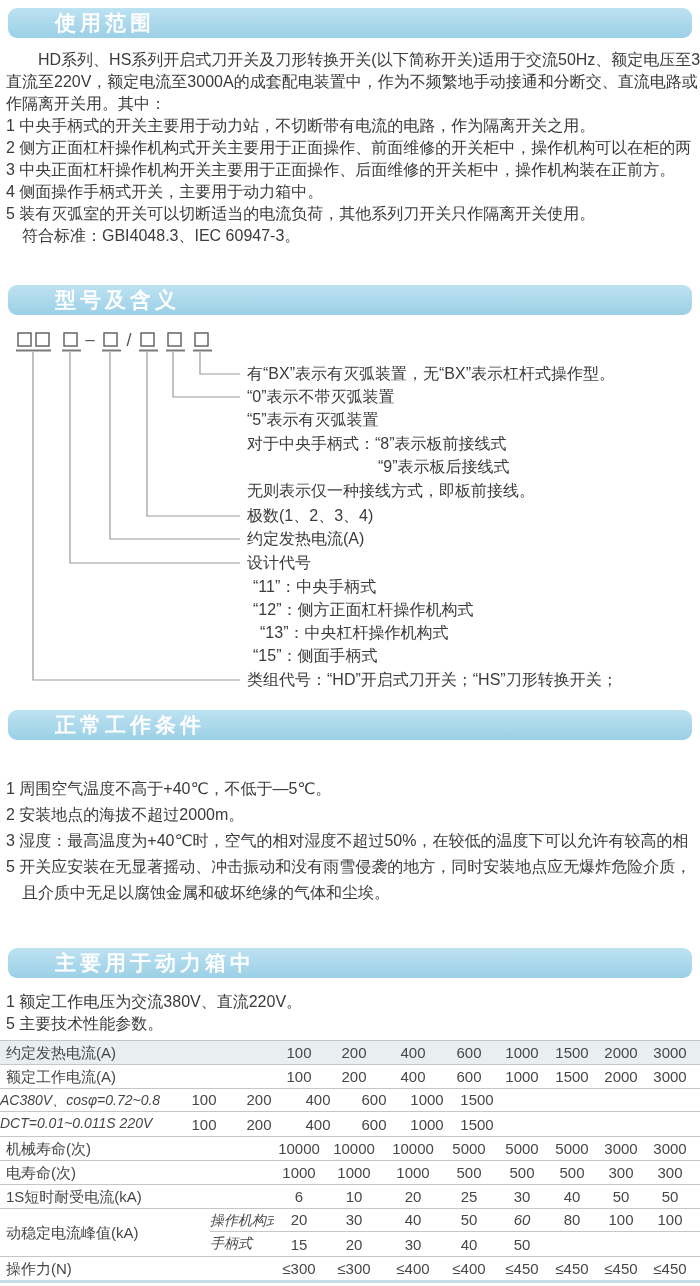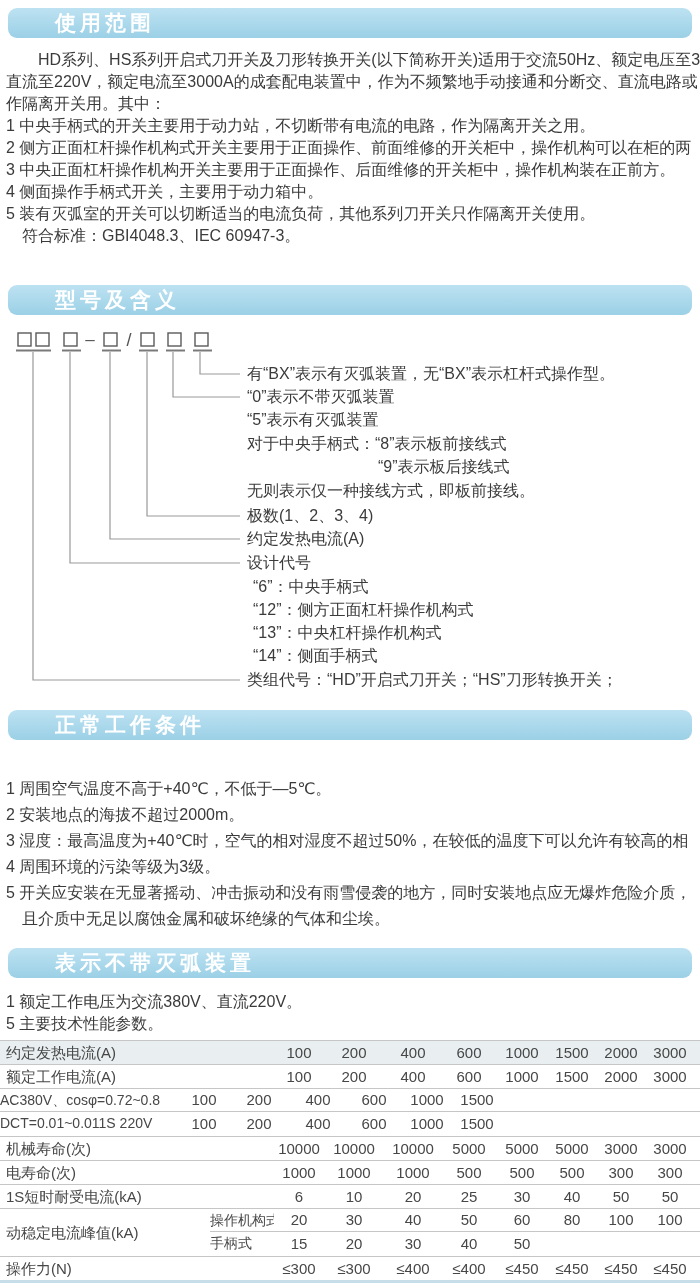--- a/index.html
+++ b/index.html
@@ -32,57 +32,56 @@
   .ptable{position:absolute;top:1040px;left:0;width:700px;font-size:15px;color:#474747;}
   .trow{display:flex;border-top:1px solid #c6c6c6;box-sizing:border-box;align-items:stretch;}
   .trow.plain{height:24px;line-height:23px;}
   .trow.split{height:48px;}
   .trow.tint{background:#e9eff1;}
   .tlabel{width:274px;padding-left:6px;box-sizing:border-box;white-space:nowrap;overflow:hidden;}
   .tmain{padding-left:6px;box-sizing:border-box;white-space:nowrap;line-height:47px;overflow:hidden;}
   .tsubwrap{display:flex;flex-direction:column;flex:1;}
   .tsubrow{display:flex;height:24px;line-height:23px;box-sizing:border-box;}
   .tsubrow.first{border-bottom:1px solid #c6c6c6;height:23px;line-height:22px;}
-  .tsub{box-sizing:border-box;white-space:nowrap;font-size:14px;overflow:hidden;}
-  .tvals{display:flex;flex:1;}
+  .tsub{box-sizing:border-box;white-space:nowrap;font-size:14px;overflow:hidden;font-style:italic;}
+  .tvals{display:flex;flex:1;align-items:flex-end;}
   .tv{text-align:center;white-space:nowrap;overflow:visible;}
   .tbottom{height:3px;background:#c7dde7;}
 </style>
 </head>
 <body>
 
 <div class="sec-bar" id="bar-usage">
   <span>使用范围</span>
 </div>
 <div class="sec-bar" id="bar-model">
   <span>型号及含义</span>
 </div>
 <div class="sec-bar" id="bar-cond">
   <span>正常工作条件</span>
 </div>
 <div class="sec-bar" id="bar-param">
-  <span>表示不带灭弧装置</span>
+  <span>主要用于动力箱中</span>
 </div>
 
 <div class="tblock" id="usage-text">
     <div class="text-line">　　HD系列、HS系列开启式刀开关及刀形转换开关(以下简称开关)适用于交流50Hz、额定电压至380V、</div>
     <div class="text-line">直流至220V，额定电流至3000A的成套配电装置中，作为不频繁地手动接通和分断交、直流电路或</div>
     <div class="text-line">作隔离开关用。其中：</div>
     <div class="text-line">1 中央手柄式的开关主要用于动力站，不切断带有电流的电路，作为隔离开关之用。</div>
     <div class="text-line">2 侧方正面杠杆操作机构式开关主要用于正面操作、前面维修的开关柜中，操作机构可以在柜的两</div>
     <div class="text-line">3 中央正面杠杆操作机构开关主要用于正面操作、后面维修的开关柜中，操作机构装在正前方。</div>
     <div class="text-line">4 侧面操作手柄式开关，主要用于动力箱中。</div>
     <div class="text-line">5 装有灭弧室的开关可以切断适当的电流负荷，其他系列刀开关只作隔离开关使用。</div>
     <div class="text-line">　符合标准：GBI4048.3、IEC 60947-3。</div>
   </div>
 <div class="tblock" id="cond-text">
     <div class="text-line">1 周围空气温度不高于+40℃，不低于—5℃。</div>
     <div class="text-line">2 安装地点的海拔不超过2000m。</div>
     <div class="text-line">3 湿度：最高温度为+40℃时，空气的相对湿度不超过50%，在较低的温度下可以允许有较高的相</div>
-    <div class="text-line">4 周围环境的污染等级为3级。</div>
     <div class="text-line">5 开关应安装在无显著摇动、冲击振动和没有雨雪侵袭的地方，同时安装地点应无爆炸危险介质，</div>
     <div class="text-line">　且介质中无足以腐蚀金属和破坏绝缘的气体和尘埃。</div>
   </div>
 <div class="tblock" id="param-text">
     <div class="text-line">1 额定工作电压为交流380V、直流220V。</div>
     <div class="text-line">5 主要技术性能参数。</div>
   </div>
 
 <svg id="model-diagram-svg" viewBox="0 0 700 700" xmlns="http://www.w3.org/2000/svg">
   <g stroke="#5a5a5a" stroke-width="1.4" fill="#ffffff">
@@ -116,24 +115,24 @@
 <div id="model-labels">
     <div class="dlabel" style="left: 247px; top: 363px;">有“BX”表示有灭弧装置，无“BX”表示杠杆式操作型。</div>
     <div class="dlabel" style="left: 247px; top: 386px;">“0”表示不带灭弧装置</div>
     <div class="dlabel" style="left: 247px; top: 409px;">“5”表示有灭弧装置</div>
     <div class="dlabel" style="left: 247px; top: 433px;">对于中央手柄式：“8”表示板前接线式</div>
     <div class="dlabel" style="left: 378px; top: 456px;">“9”表示板后接线式</div>
     <div class="dlabel" style="left: 247px; top: 480px;">无则表示仅一种接线方式，即板前接线。</div>
     <div class="dlabel" style="left: 247px; top: 505px;">极数(1、2、3、4)</div>
     <div class="dlabel" style="left: 247px; top: 528px;">约定发热电流(A)</div>
     <div class="dlabel" style="left: 247px; top: 552px;">设计代号</div>
-    <div class="dlabel" style="left: 253px; top: 576px;">“6”：中央手柄式</div>
+    <div class="dlabel" style="left: 253px; top: 576px;">“11”：中央手柄式</div>
     <div class="dlabel" style="left: 253px; top: 599px;">“12”：侧方正面杠杆操作机构式</div>
-    <div class="dlabel" style="left: 253px; top: 622px; text-align: right;">“13”：中央杠杆操作机构式</div>
-    <div class="dlabel" style="left: 253px; top: 645px;">“14”：侧面手柄式</div>
+    <div class="dlabel" style="left: 260px; top: 622px; text-align: right;">“13”：中央杠杆操作机构式</div>
+    <div class="dlabel" style="left: 253px; top: 645px;">“15”：侧面手柄式</div>
     <div class="dlabel" style="left: 247px; top: 669px;">类组代号：“HD”开启式刀开关；“HS”刀形转换开关；</div>
   </div>
 
 <div class="ptable" id="ptable">
     <div class="trow plain tint">
       <div class="tlabel">约定发热电流(A)</div>
       <div class="tvals">
         <div class="tv" style="width: 50px;">100</div>
         <div class="tv" style="width: 60px;">200</div>
         <div class="tv" style="width: 58px;">400</div>
@@ -229,21 +228,21 @@
     <div class="trow split">
       <div class="tmain" style="width: 210px;">动稳定电流峰值(kA)</div>
       <div class="tsubwrap">
         <div class="tsubrow first">
           <div class="tsub" style="width: 64px;">操作机构式</div>
           <div class="tvals">
             <div class="tv" style="width: 50px;">20</div>
             <div class="tv" style="width: 60px;">30</div>
             <div class="tv" style="width: 58px;">40</div>
             <div class="tv" style="width: 54px;">50</div>
-            <div class="tv" style="width: 52px;">60</div>
+            <div class="tv" style="width: 52px; font-style: italic;">60</div>
             <div class="tv" style="width: 48px;">80</div>
             <div class="tv" style="width: 50px;">100</div>
             <div class="tv" style="width: 48px;">100</div>
           </div>
         </div>
         <div class="tsubrow">
           <div class="tsub" style="width: 64px;">手柄式</div>
           <div class="tvals">
             <div class="tv" style="width: 50px;">15</div>
             <div class="tv" style="width: 60px;">20</div>

